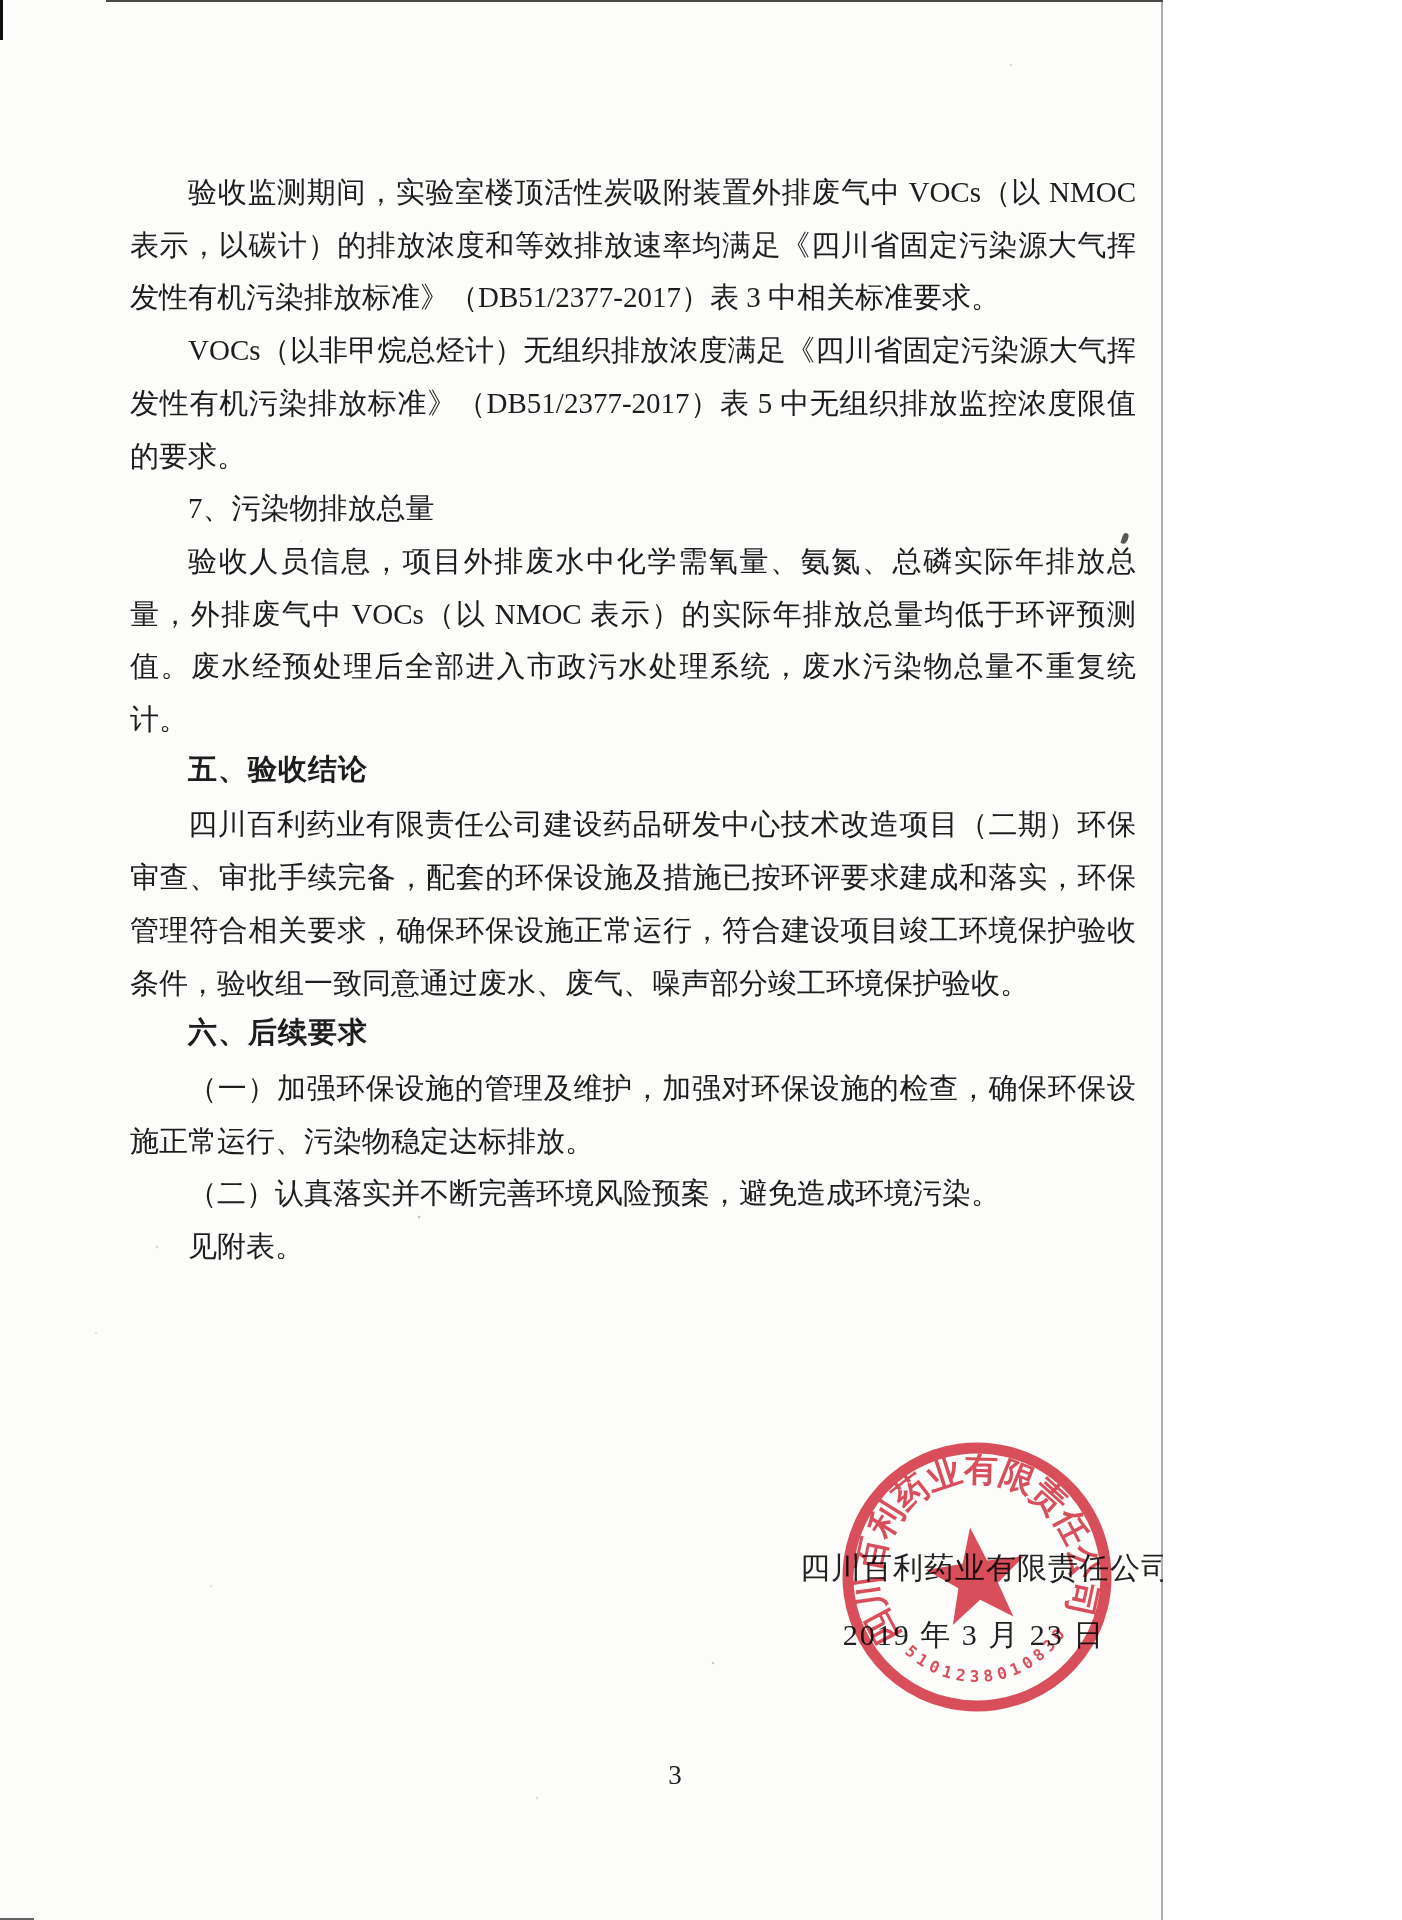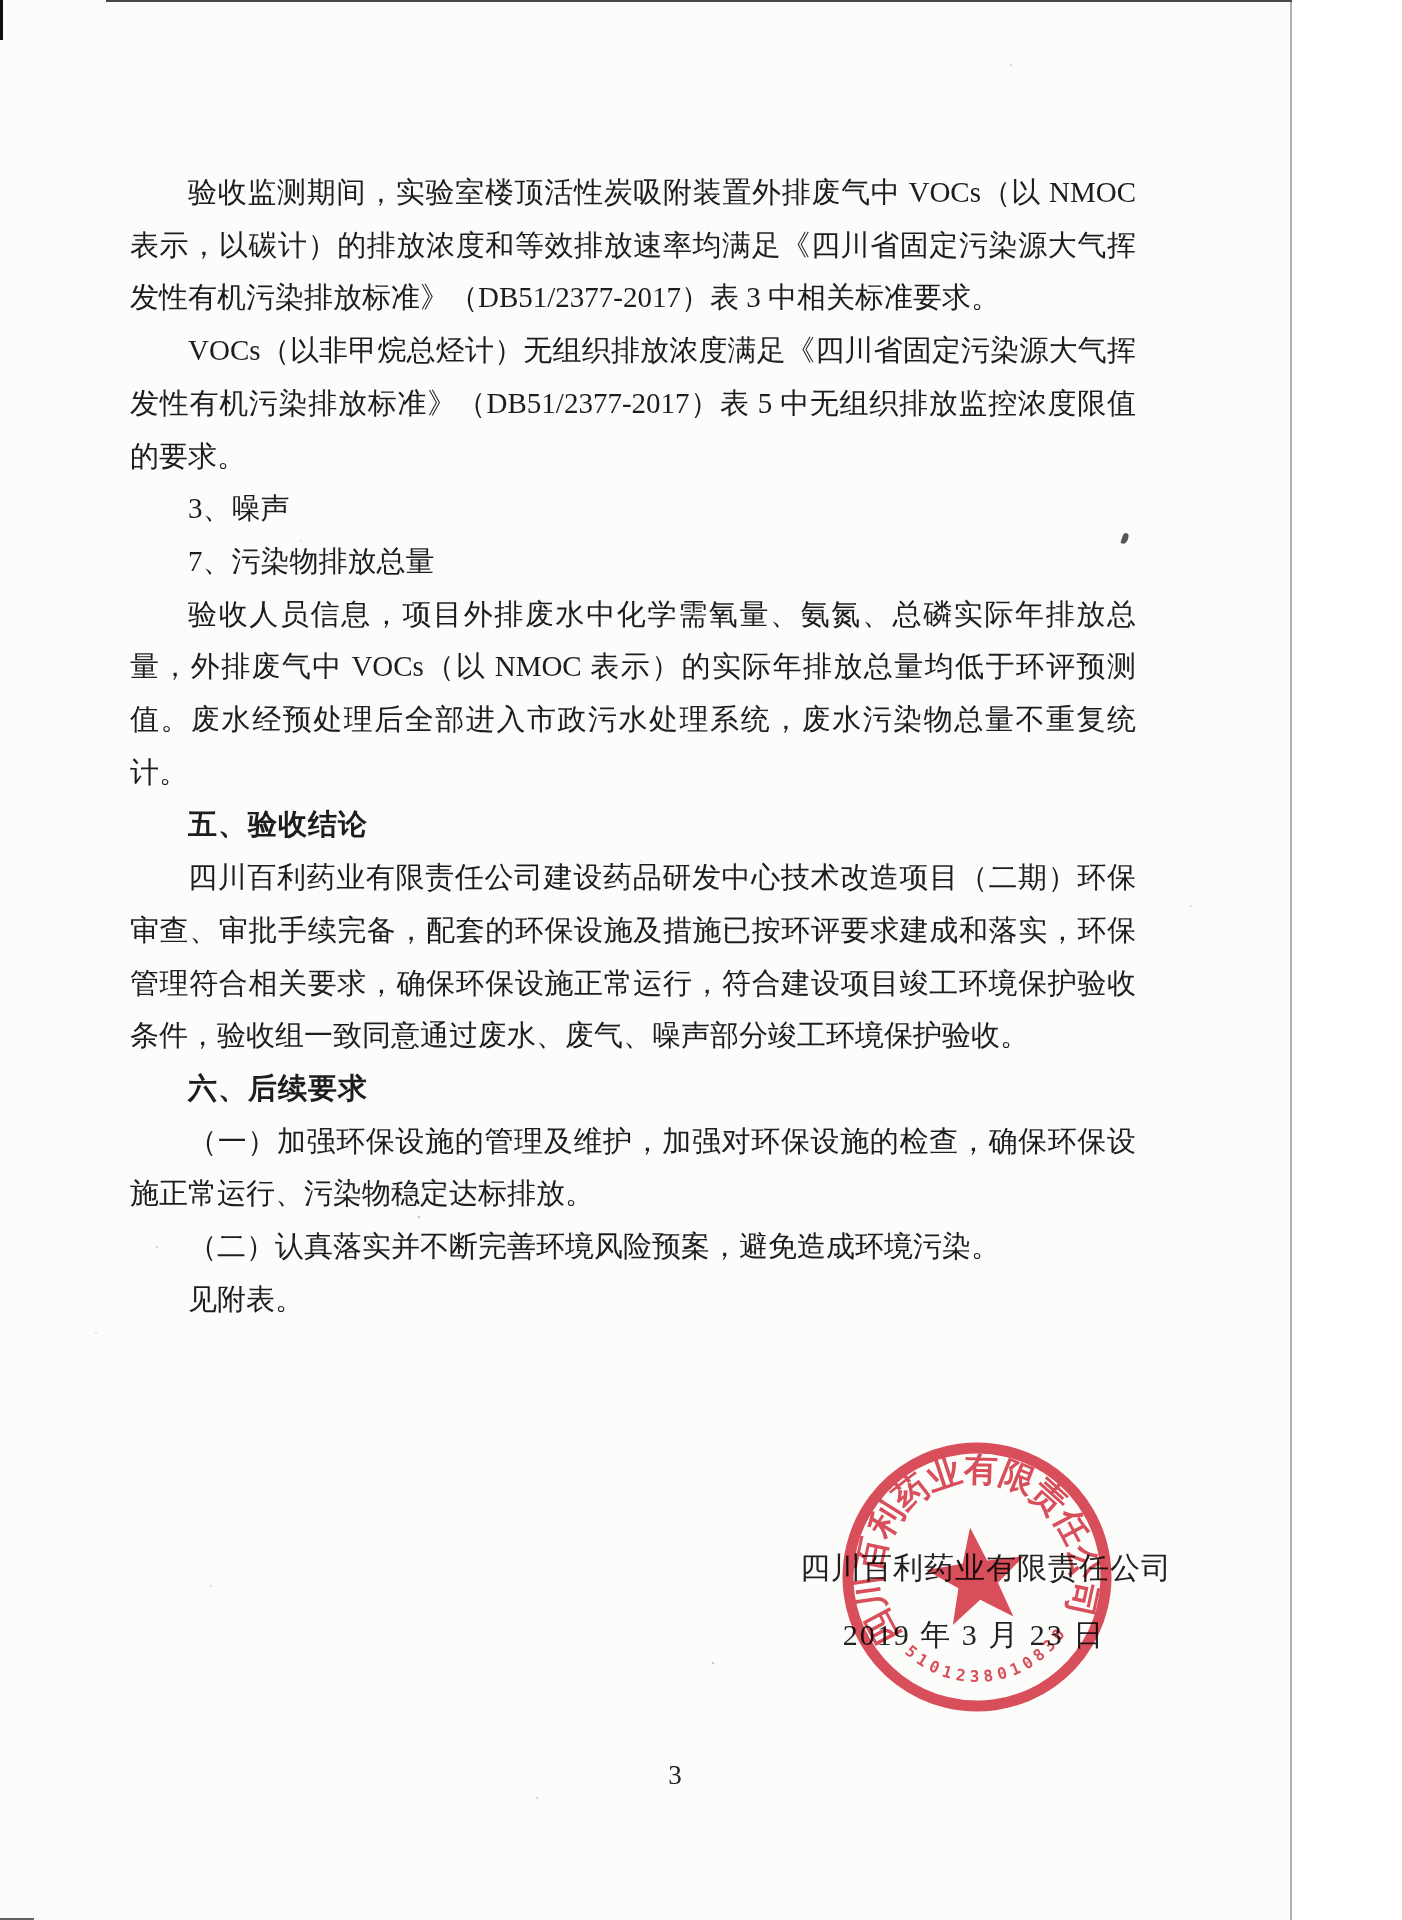--- a/index.html
+++ b/index.html
@@ -1,38 +1,38 @@
 <!DOCTYPE html>
 <html><head>
 <meta charset="utf-8">
 <style>
   html,body{margin:0;padding:0;background:#ffffff;}
   .page{
     position:relative;
-    width:1292px;height:1920px;
+    width:1163px;height:1920px;
     background:#fcfcfb;
     overflow:hidden;
     font-family:"Liberation Serif","DejaVu Serif",serif;
     color:#1d1d1d;
   }
   .content{
     position:absolute;
     left:130px;top:166px;
     width:1006px;
     font-size:29px;
     line-height:52.7px;
     text-align:justify;
   }
   .content p{
     margin:0;padding:0;
     text-indent:2em;
     text-justify:inter-character;
   }
   .content p.heading{
-    font-family:Liberation Sans, sans-serif;
+    font-family:Liberation Mono, monospace;
     font-weight:700;
     letter-spacing:1px;
   }
   .signature{
     position:absolute;
     top:1548px;
     left:800px;
     width:348px;
     text-align:center;
     font-size:30px;
@@ -108,21 +108,20 @@
   }
 </style>
 </head>
 <body>
 
 <div class="page">
 
   <div class="content">
     <p class="body">验收监测期间，实验室楼顶活性炭吸附装置外排废气中 VOCs（以 NMOC 表示，以碳计）的排放浓度和等效排放速率均满足《四川省固定污染源大气挥发性有机污染排放标准》（DB51/2377-2017）表 3 中相关标准要求。</p>
     <p class="body">VOCs（以非甲烷总烃计）无组织排放浓度满足《四川省固定污染源大气挥发性有机污染排放标准》（DB51/2377-2017）表 5 中无组织排放监控浓度限值的要求。</p>
-    <p class="body">3、噪声</p>
     <p class="body">7、污染物排放总量</p>
     <p class="body">验收人员信息，项目外排废水中化学需氧量、氨氮、总磷实际年排放总量，外排废气中 VOCs（以 NMOC 表示）的实际年排放总量均低于环评预测值。废水经预处理后全部进入市政污水处理系统，废水污染物总量不重复统计。</p>
     <p class="heading">五、验收结论</p>
     <p class="body">四川百利药业有限责任公司建设药品研发中心技术改造项目（二期）环保审查、审批手续完备，配套的环保设施及措施已按环评要求建成和落实，环保管理符合相关要求，确保环保设施正常运行，符合建设项目竣工环境保护验收条件，验收组一致同意通过废水、废气、噪声部分竣工环境保护验收。</p>
     <p class="heading">六、后续要求</p>
     <p class="body">（一）加强环保设施的管理及维护，加强对环保设施的检查，确保环保设施正常运行、污染物稳定达标排放。</p>
     <p class="body">（二）认真落实并不断完善环境风险预案，避免造成环境污染。</p>
     <p class="body">见附表。</p>
   </div>
 

